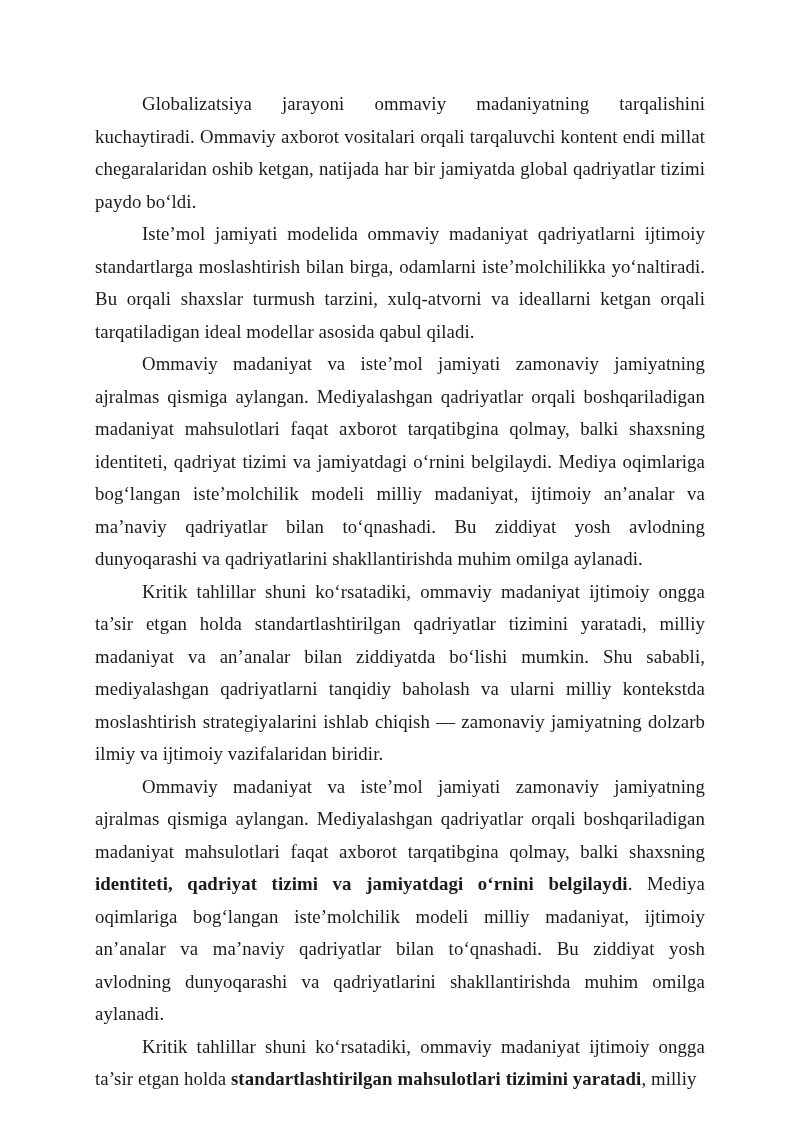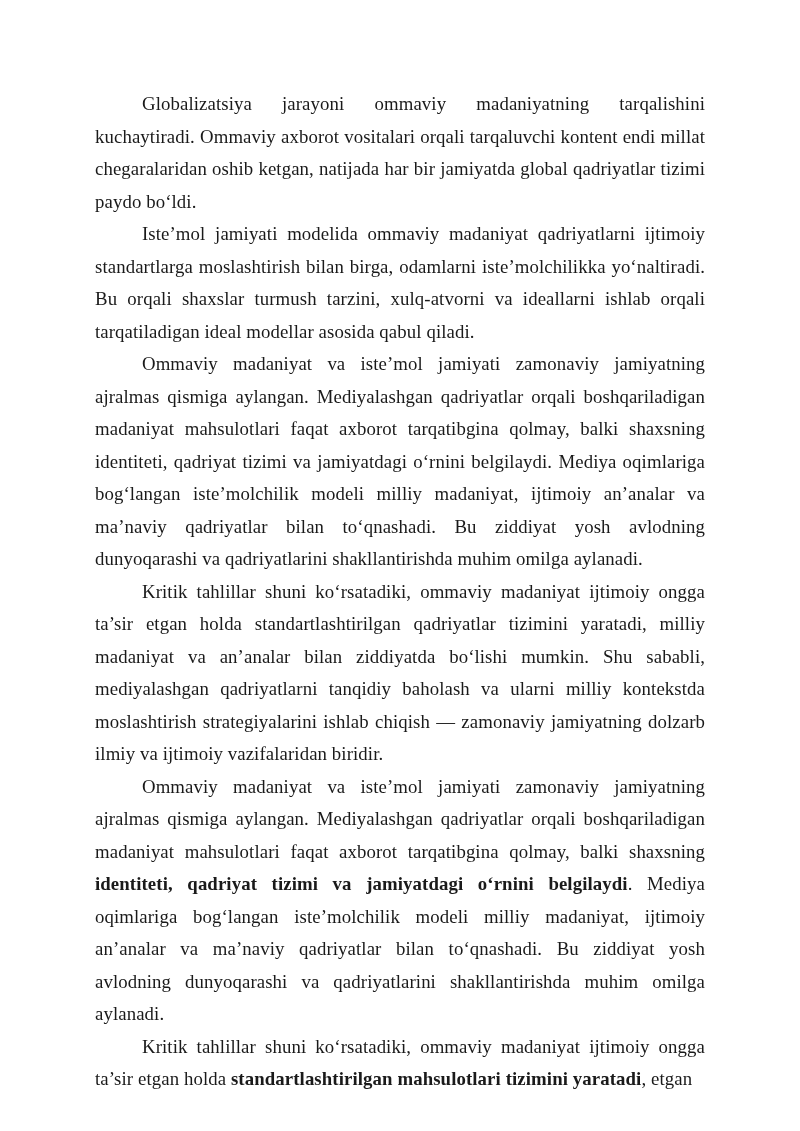--- a/index.html
+++ b/index.html
@@ -31,23 +31,23 @@
     margin-top: 20px;
   }
 </style>
 </head>
 <body>
 
 <div class="page">
 
   <p class="para"><span>Globalizatsiya jarayoni ommaviy madaniyatning tarqalishini kuchaytiradi. Ommaviy axborot vositalari orqali tarqaluvchi kontent endi millat chegaralaridan oshib ketgan, natijada har bir jamiyatda global qadriyatlar tizimi paydo bo‘ldi.</span></p>
 
-  <p class="para"><span>Iste’mol jamiyati modelida ommaviy madaniyat qadriyatlarni ijtimoiy standartlarga moslashtirish bilan birga, odamlarni iste’molchilikka yo‘naltiradi. Bu orqali shaxslar turmush tarzini, xulq-atvorni va ideallarni ishlab orqali tarqatiladigan ideal modellar asosida qabul qiladi.</span></p>
+  <p class="para"><span>Iste’mol jamiyati modelida ommaviy madaniyat qadriyatlarni ijtimoiy standartlarga moslashtirish bilan birga, odamlarni iste’molchilikka yo‘naltiradi. Bu orqali shaxslar turmush tarzini, xulq-atvorni va ideallarni ketgan orqali tarqatiladigan ideal modellar asosida qabul qiladi.</span></p>
 
   <p class="para"><span>Ommaviy madaniyat va iste’mol jamiyati zamonaviy jamiyatning ajralmas qismiga aylangan. Mediyalashgan qadriyatlar orqali boshqariladigan madaniyat mahsulotlari faqat axborot tarqatibgina qolmay, balki shaxsning identiteti, qadriyat tizimi va jamiyatdagi o‘rnini belgilaydi. Mediya oqimlariga bog‘langan iste’molchilik modeli milliy madaniyat, ijtimoiy an’analar va ma’naviy qadriyatlar bilan to‘qnashadi. Bu ziddiyat yosh avlodning dunyoqarashi va qadriyatlarini shakllantirishda muhim omilga aylanadi.</span></p>
 
   <p class="para"><span>Kritik tahlillar shuni ko‘rsatadiki, ommaviy madaniyat ijtimoiy ongga ta’sir etgan holda standartlashtirilgan qadriyatlar tizimini yaratadi, milliy madaniyat va an’analar bilan ziddiyatda bo‘lishi mumkin. Shu sababli, mediyalashgan qadriyatlarni tanqidiy baholash va ularni milliy kontekstda moslashtirish strategiyalarini ishlab chiqish — zamonaviy jamiyatning dolzarb ilmiy va ijtimoiy vazifalaridan biridir.</span></p>
 
   <p class="para"><span>Ommaviy madaniyat va iste’mol jamiyati zamonaviy jamiyatning ajralmas qismiga aylangan. Mediyalashgan qadriyatlar orqali boshqariladigan madaniyat mahsulotlari faqat axborot tarqatibgina qolmay, balki shaxsning </span><b>identiteti, qadriyat tizimi va jamiyatdagi o‘rnini belgilaydi</b><span>. Mediya oqimlariga bog‘langan iste’molchilik modeli milliy madaniyat, ijtimoiy an’analar va ma’naviy qadriyatlar bilan to‘qnashadi. Bu ziddiyat yosh avlodning dunyoqarashi va qadriyatlarini shakllantirishda muhim omilga aylanadi.</span></p>
 
-  <p class="para"><span>Kritik tahlillar shuni ko‘rsatadiki, ommaviy madaniyat ijtimoiy ongga ta’sir etgan holda </span><b>standartlashtirilgan mahsulotlari tizimini yaratadi</b><span>, etgan</span></p>
+  <p class="para"><span>Kritik tahlillar shuni ko‘rsatadiki, ommaviy madaniyat ijtimoiy ongga ta’sir etgan holda </span><b>standartlashtirilgan mahsulotlari tizimini yaratadi</b><span>, milliy</span></p>
 
 </div>
 
 </body></html>

